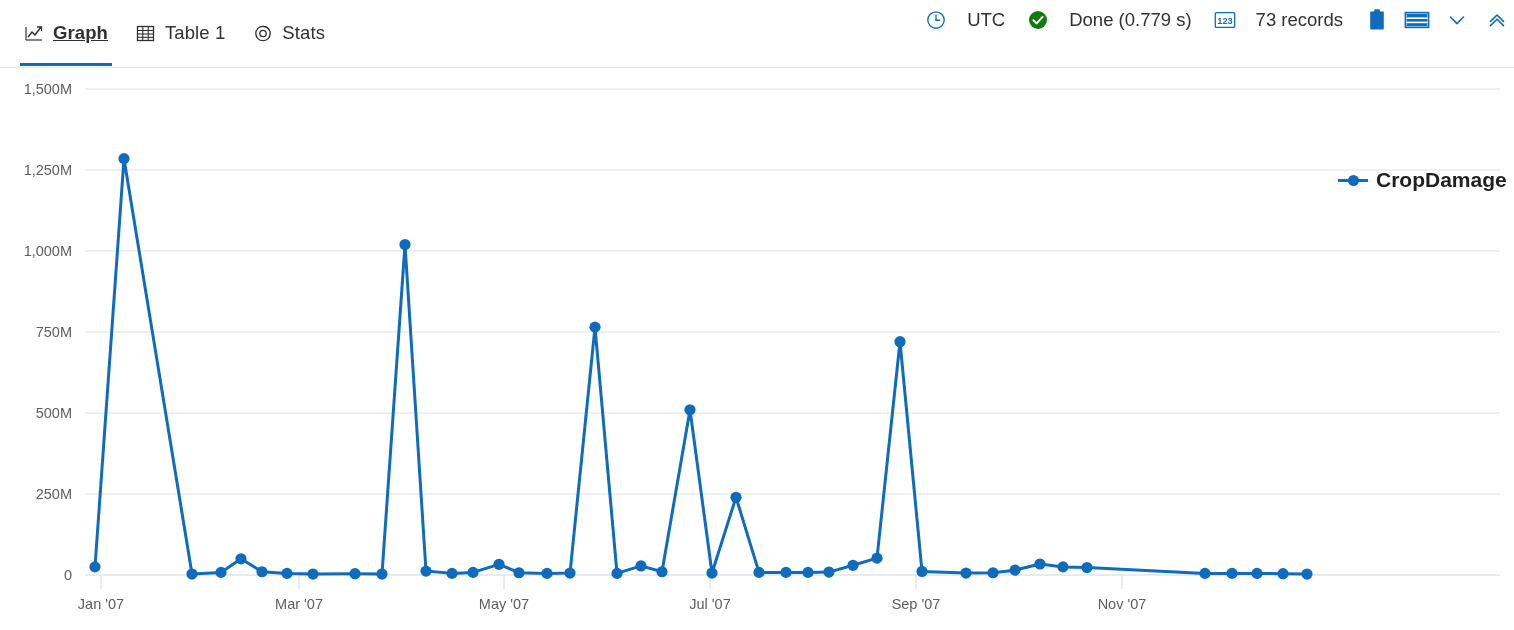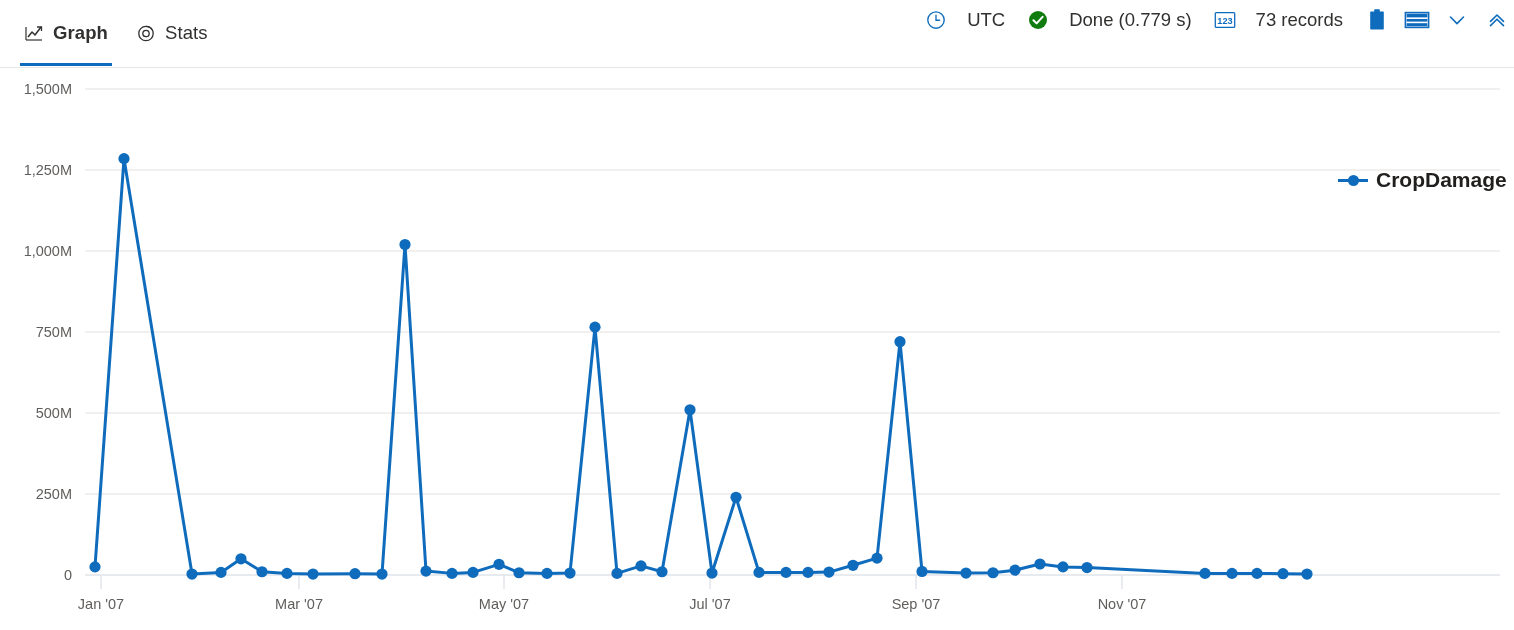--- a/index.html
+++ b/index.html
@@ -30,21 +30,21 @@
     display: flex;
     align-items: center;
     height: 66px;
     padding: 0 14px;
     cursor: pointer;
     position: relative;
     color: #323130;
     font-size: 18.5px;
   }
   .tab .tab-label { margin-left: 9px; letter-spacing: .1px; }
-  .tab.active .tab-label { font-weight: 700; }
+  .tab.active .tab-label { font-weight: 700; text-decoration: underline; }
   .tab.active::after {
     content: "";
     position: absolute;
     left: 10px; right: 10px; bottom: 0;
     height: 3px;
     background: #0f6cbd;
   }
   .tab .ico { display: inline-flex; align-items: center; justify-content: center; width: 20px; height: 20px; }
 
   #status-area {
@@ -122,20 +122,33 @@
         <svg width="20" height="20" viewBox="0 0 20 20">
           <path d="M2 17 L2 4" stroke="#323130" stroke-width="1.2" fill="none"></path>
           <path d="M2 17 L18 17" stroke="#323130" stroke-width="1.2" fill="none"></path>
           <path d="M4 14 L8 9 L11 12 L17 4" stroke="#323130" stroke-width="1.5" fill="none" stroke-linejoin="round"></path>
           <path d="M13 4 L17.5 4 L17.5 8" stroke="#323130" stroke-width="1.3" fill="none"></path>
         </svg>
       </span>
       <span class="tab-label">Graph</span>
     </div>
 
+    <div class="tab">
+      <span class="ico">
+        <svg width="19" height="19" viewBox="0 0 19 19">
+          <rect x="1.5" y="2.5" width="16" height="14" stroke="#323130" stroke-width="1.3" fill="none"></rect>
+          <line x1="1.5" y1="6.5" x2="17.5" y2="6.5" stroke="#323130" stroke-width="1.1"></line>
+          <line x1="1.5" y1="10" x2="17.5" y2="10" stroke="#323130" stroke-width="1.1"></line>
+          <line x1="1.5" y1="13.3" x2="17.5" y2="13.3" stroke="#323130" stroke-width="1.1"></line>
+          <line x1="6.8" y1="2.5" x2="6.8" y2="16.5" stroke="#323130" stroke-width="1.1"></line>
+          <line x1="12.2" y1="2.5" x2="12.2" y2="16.5" stroke="#323130" stroke-width="1.1"></line>
+        </svg>
+      </span>
+      <span class="tab-label">Table 1</span>
+    </div>
 
     <div class="tab">
       <span class="ico">
         <svg width="20" height="20" viewBox="0 0 20 20">
           <circle cx="10" cy="10.5" r="7.2" stroke="#323130" stroke-width="1.3" fill="none"></circle>
           <circle cx="10" cy="10.5" r="3.2" stroke="#323130" stroke-width="1.3" fill="none"></circle>
           <path d="M10 3.3 A7.2 7.2 0 0 1 16.4 7" stroke="#323130" stroke-width="1.3" fill="none"></path>
         </svg>
       </span>
       <span class="tab-label">Stats</span>

